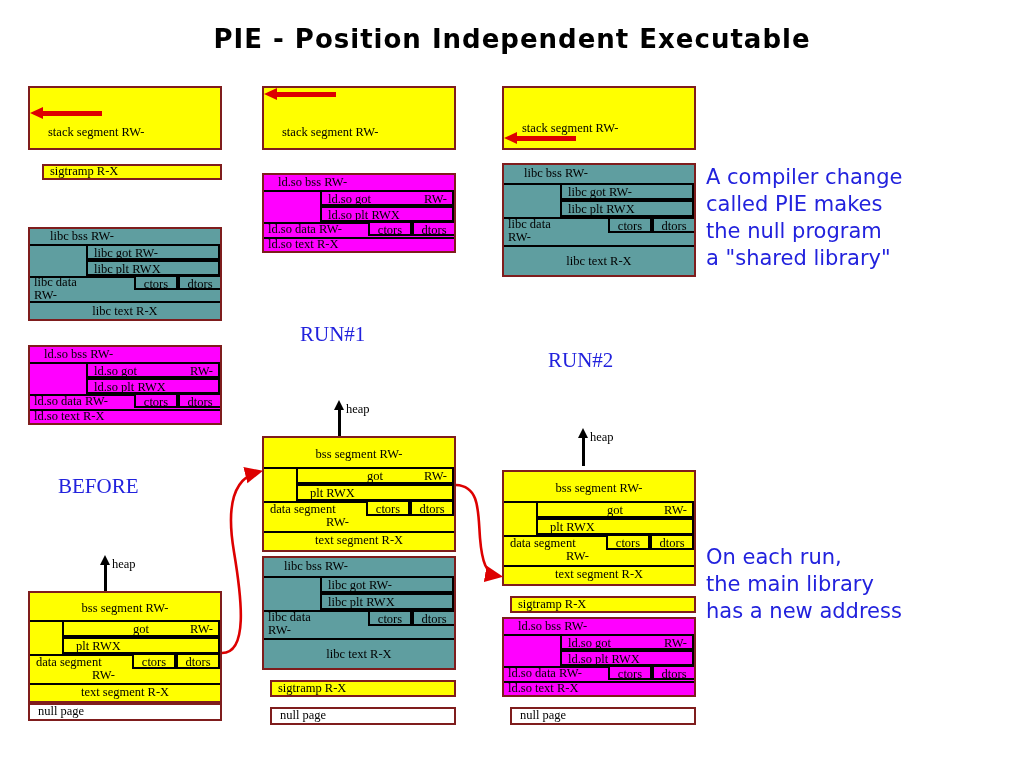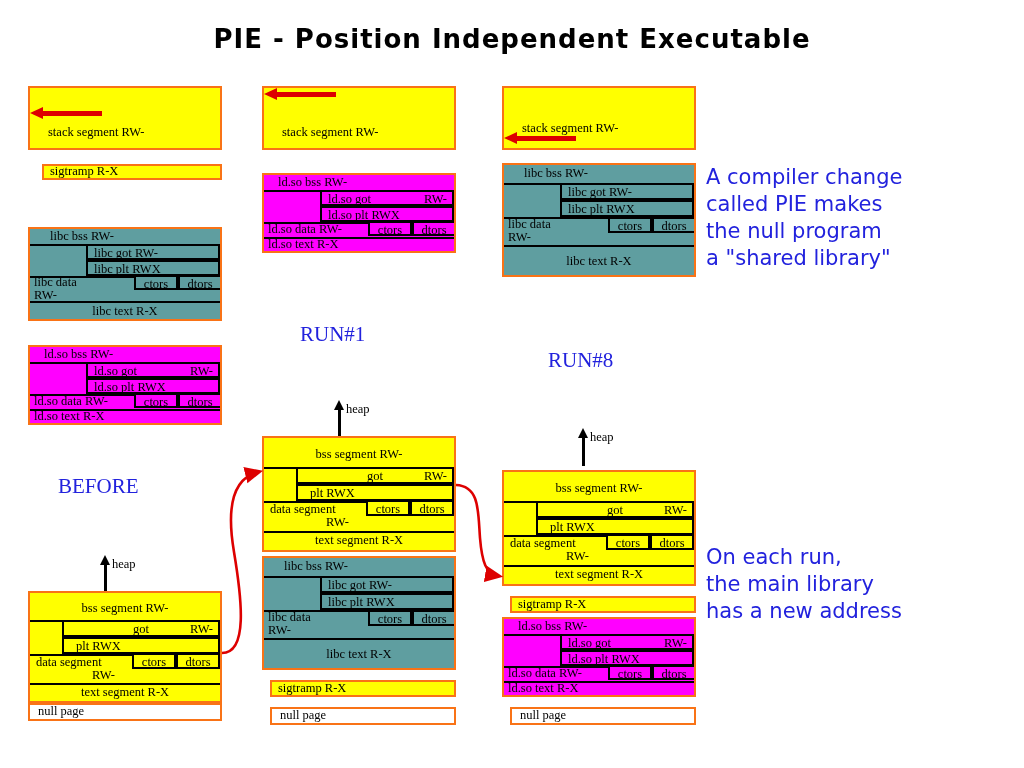--- a/index.html
+++ b/index.html
@@ -22,21 +22,21 @@
     font-size:26px;
     letter-spacing:1px;
     color:#000000;
     white-space:nowrap;
   }
 
   
   .box{
     position:absolute;
     box-sizing:border-box;
-    border:2px solid #f97316;
+    border:2px solid #7f1d1d;
     font-family:"Liberation Serif", serif;
     font-size:12px;
     color:#000000;
     overflow:hidden;
   }
   .yellow{background:#ffff00;}
   .teal{background:#5f9ea0;}
   .magenta{background:#ff00ff;}
   .white{background:#ffffff;}
 
@@ -322,21 +322,21 @@
     <div class="strip teal" style="left:104px;top:52px;width:44px;height:16px;">
       <div class="cc">ctors</div>
     </div>
     <div class="strip teal" style="left:148px;top:52px;width:44px;height:16px;">
       <div class="cc">dtors</div>
     </div>
     <div class="hline" style="left:0;top:80px;width:190px;"></div>
     <div class="lbl c" style="top:90px;">libc text R-X</div>
   </div>
 
-  <div class="runlabel" style="left:548px;top:348px;">RUN#8</div>
+  <div class="runlabel" style="left:548px;top:348px;">RUN#2</div>
 
   <div class="heapwrap" style="left:578px;top:428px;height:36px;">
     <div class="shaft" style="height:30px;"></div>
       <div class="head"></div>
     <div class="txt">heap</div>
   </div>
 
   <div class="box yellow" style="left:502px;top:470px;width:194px;height:116px;">
     <div class="lbl c" style="top:10px;">bss segment RW-</div>
     <div class="hline" style="left:0;top:29px;width:190px;"></div>

